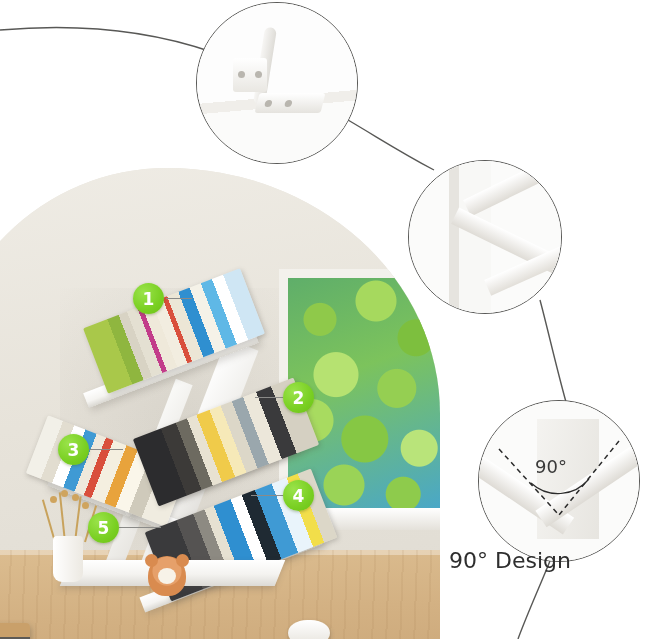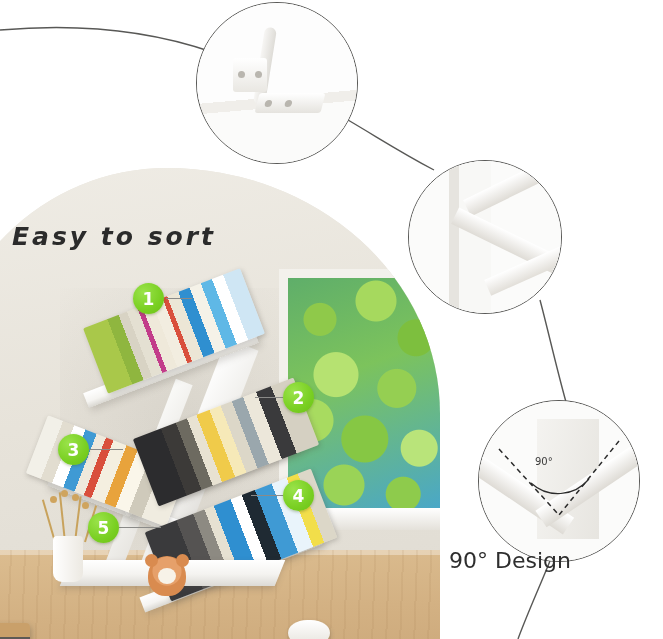--- a/index.html
+++ b/index.html
@@ -321,21 +321,21 @@
   #callout-90 { left: 478px; top: 400px; width: 160px; height: 160px; }
   .n-bg { position:absolute; left:0;top:0;right:0;bottom:0; background:#fbfbfa; }
   .n-left { position:absolute; left:-10px; top:48px; width:120px; height:20px;
     background: linear-gradient(180deg,#ffffff,#dedbd5); transform: rotate(34deg); transform-origin: left center;}
   .n-right { position:absolute; left:62px; top:108px; width:120px; height:20px;
     background: linear-gradient(180deg,#ffffff,#dedbd5); transform: rotate(-34deg); transform-origin: left center;}
   .n-panel { position:absolute; left:58px; top:18px; width:62px; height:120px;
     background: linear-gradient(100deg,#f4f3f0,#e7e5e0); }
   .angle-text {
     position: absolute; left: 56px; top: 55px;
-    font-size: 10px; color: #3a3a3a;
+    font-size: 18px; color: #3a3a3a;
   }
   #label-anti { left: 176px; top: 150px; width: 200px; }
   #label-t { left: 368px; top: 304px; width: 240px; }
   #label-90 { left: 410px; top: 548px; width: 200px; text-align: center; }
 </style>
 </head>
 <body>
 
 <div id="page">
 
@@ -381,21 +381,20 @@
     <div class="vase"></div>
     <div class="bear">
       <div class="bear-ear" style="left:-3px; top:-2px;"></div>
       <div class="bear-ear" style="left:28px; top:-2px;"></div>
       <div class="bear-face"></div>
     </div>
     <div class="tape"></div>
 
   </div>
 
-  <div id="easy-to-sort">Easy to sort</div>
 
   <svg class="connectors" viewBox="0 0 663 639">
     <path d="M 0,30 C 90,22 160,34 212,52" fill="none" stroke="#585856" stroke-width="1.4"></path>
     <path d="M 348,120 C 382,140 400,152 434,170" fill="none" stroke="#585856" stroke-width="1.4"></path>
     <path d="M 540,300 C 548,330 556,366 566,402" fill="none" stroke="#585856" stroke-width="1.4"></path>
     <path d="M 552,556 C 540,586 528,612 518,639" fill="none" stroke="#585856" stroke-width="1.4"></path>
   </svg>
 
   <div id="callout-anti" class="callout">
     <div class="at-bg"></div>

